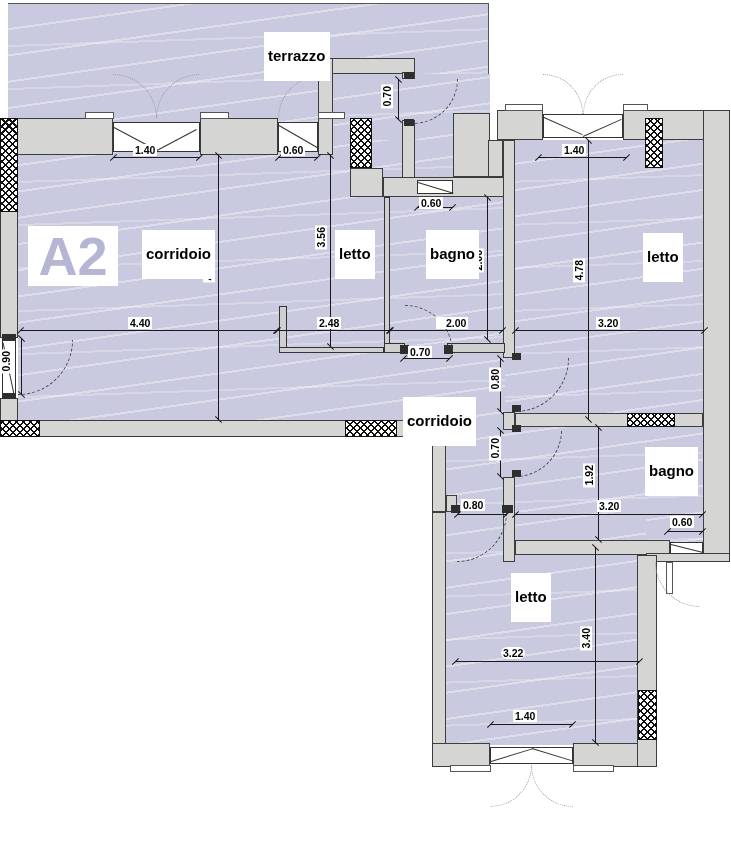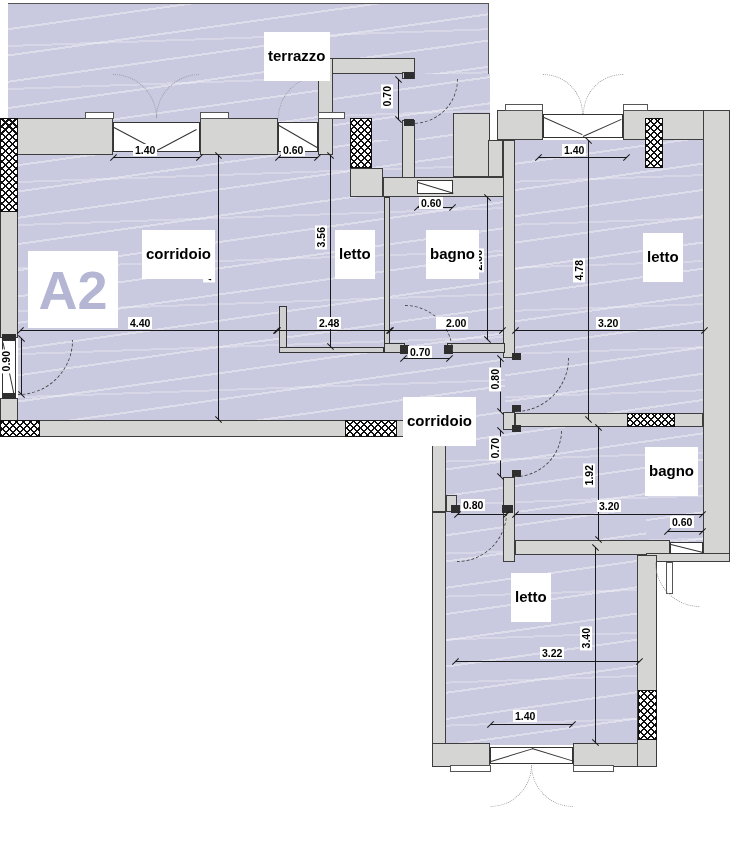--- a/index.html
+++ b/index.html
@@ -192,28 +192,28 @@
   <div class="dlab dlabv" style="left:573px;top:258px;">4.78</div>
   <div class="dlab dlabv" style="left:381px;top:84px;">0.70</div>
   <div class="dlab dlabv" style="left:0px;top:349px;">0.90</div>
   <div class="dlab" style="left:408px;top:346px;">0.70</div>
   <div class="dlab dlabv" style="left:489px;top:367px;">0.80</div>
   <div class="dlab dlabv" style="left:489px;top:436px;">0.70</div>
   <div class="dlab" style="left:461px;top:499px;">0.80</div>
   <div class="dlab dlabv" style="left:583px;top:463px;">1.92</div>
   <div class="dlab" style="left:597px;top:500px;">3.20</div>
   <div class="dlab" style="left:670px;top:516px;">0.60</div>
-  <div class="dlab" style="left:540px;top:647px;">3.22</div>
+  <div class="dlab" style="left:501px;top:647px;border-radius:6px;">3.22</div>
   <div class="dlab dlabv" style="left:580px;top:626px;">3.40</div>
   <div class="dlab" style="left:513px;top:710px;">1.40</div>
 
   <div class="rlab" style="left:264px;top:32px;">terrazzo</div>
   <div class="rlab" style="left:142px;top:230px;">corridoio</div>
   <div class="rlab" style="left:335px;top:230px;">letto</div>
   <div class="rlab" style="left:426px;top:230px;">bagno</div>
   <div class="rlab" style="left:643px;top:233px;">letto</div>
   <div class="rlab" style="left:403px;top:376px;margin-top:21px;">corridoio</div>
   <div class="rlab" style="left:645px;top:447px;">bagno</div>
   <div class="rlab" style="left:511px;top:573px;">letto</div>
 
-  <div class="unit" style="left:28px;top:251px;width:90px;height:77px;">A2</div>
+  <div class="unit" style="left:28px;top:226px;width:90px;height:60px;">A2</div>
 
 </div>
 
 </body></html>

